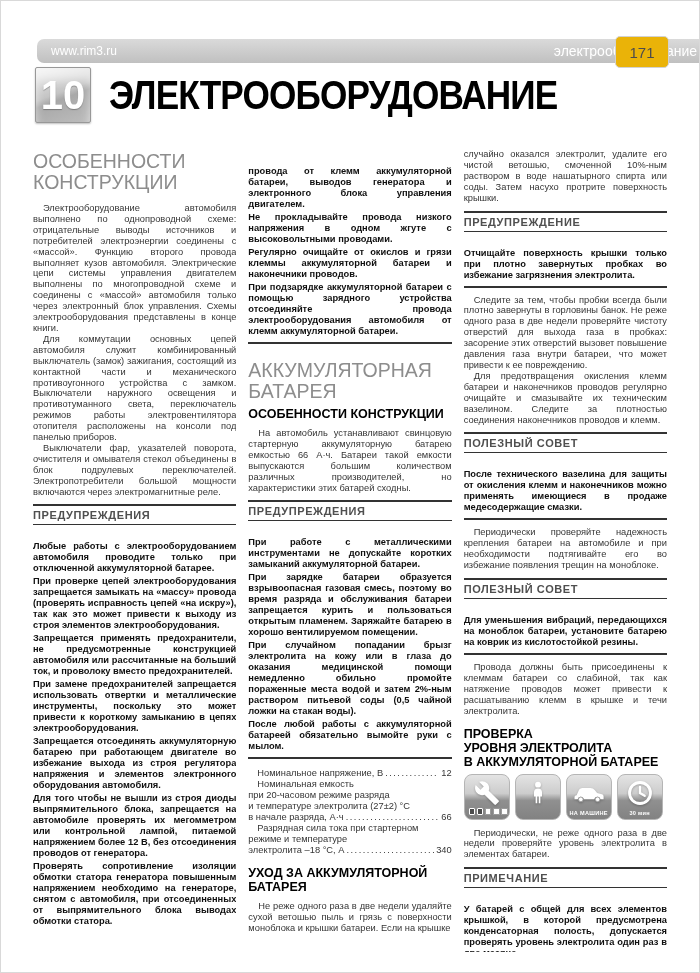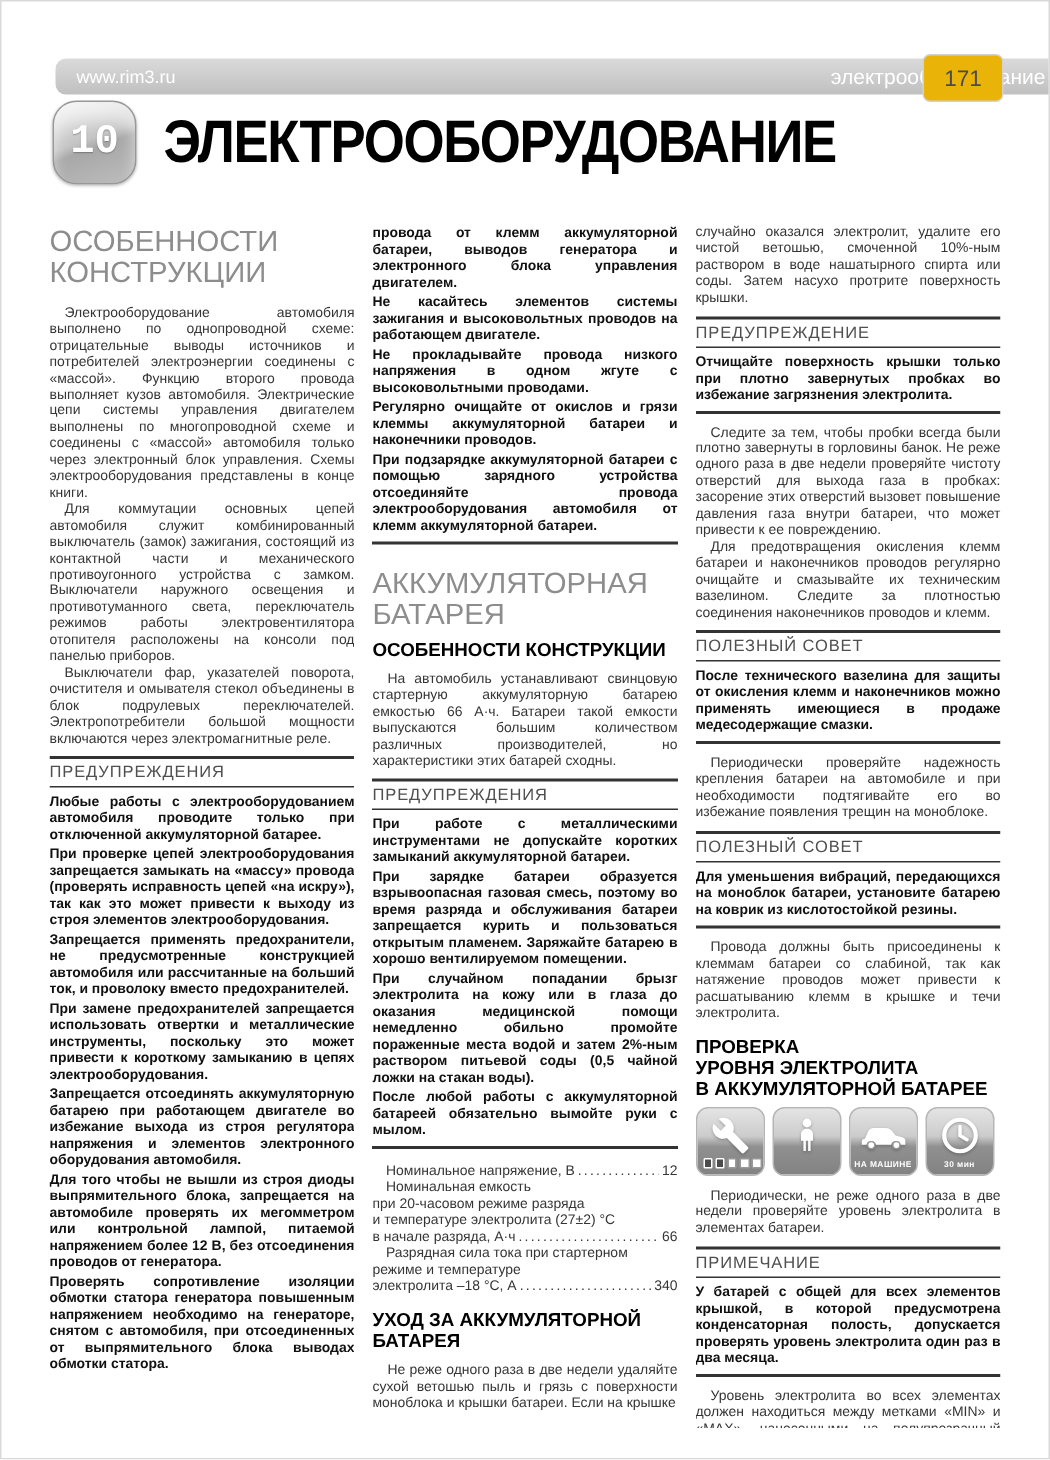--- a/index.html
+++ b/index.html
@@ -25,48 +25,47 @@
   .section{font-size:14px;}
   .page-num-box{
     position:absolute;top:35px;right:30px;width:52px;height:30px;border-radius:5px;
     background:#eab308;border:1px solid #d2d2d2;
     display:flex;align-items:center;justify-content:center;
     font-size:15px;color:#4c4c4c;
   }
   
   .chapter{position:absolute;top:66px;left:34px;display:flex;align-items:center;gap:18px;}
   .chapter-num{
-    width:54px;height:54px;border-radius:16px;color:#fff;
+    width:54px;height:54px;border-radius:2px;color:#fff;
     background:linear-gradient(160deg,#ededed 0%,#c4c4c4 45%,#a8a8a8 55%,#bdbdbd 100%);
     border:1px solid #989898;box-shadow:inset 0 12px 10px rgba(255,255,255,.55),0 1px 2px rgba(0,0,0,.25);
-    font-size:27px;font-weight:bold;display:flex;align-items:center;justify-content:center;
+    font-size:40px;font-weight:bold;display:flex;align-items:center;justify-content:center;
     text-shadow:0 1px 1px rgba(0,0,0,.3);
-    font-family:Liberation Mono, monospace;
   }
   .page-title{
     font-size:40px;font-weight:bold;color:#000;white-space:nowrap;
     letter-spacing:-1px;transform:scaleX(.88);transform-origin:left center;
   }
   
   .cols{position:absolute;top:148px;left:32px;right:32px;bottom:20px;display:flex;gap:12px;}
   .col{flex:1;min-width:0;overflow:hidden;}
   .p{margin:0;font-size:9.3px;line-height:10.9px;text-align:justify;color:var(--text);text-indent:10px;}
   .p.noindent{text-indent:0;}
   .h-gray{font-size:19.5px;line-height:21px;color:var(--gray-head);font-weight:normal;margin:2px 0 10px;}
   .h-gray.mt{margin-top:16px;margin-bottom:5px;}
   .h-black{font-size:12.5px;line-height:14px;font-weight:bold;color:#000;margin:3px 0 7px;}
   .h-black.care{margin-top:10px;}
   .h-black.check{margin-top:10px;margin-bottom:4px;}
   
   .rulebox{border-top:2px solid var(--rule);border-bottom:2.5px solid var(--rule);margin:7px 0;}
   .rulebox.no-bottom{border-bottom:none;margin-bottom:0;}
-  .rulebox.cont{border-top:none;margin-top:0;padding-top:1px;}
+  .rulebox.cont{border-top:none;margin-top:16px;padding-top:1px;}
   .box-title{
-    font-size:11px;font-weight:normal;color:#4f4f4f;letter-spacing:.6px;
-    padding:3px 0;border-bottom:1.5px solid var(--rule);margin-bottom:4px;
+    font-size:11px;font-weight:bold;color:#4f4f4f;letter-spacing:.6px;
+    padding:3px 0;border-bottom:1.5px solid var(--rule);margin-bottom:16px;
   }
   .warn-item{
     font-size:9.3px;line-height:11px;font-weight:bold;color:var(--bold-text);
     text-align:justify;margin-bottom:2px;
   }
   .rulebox .warn-item:last-child{margin-bottom:5px;}
   
   .spec{margin:9px 0 2px;font-size:9.3px;line-height:11px;color:var(--text);}
   .spec-title{text-align:center;font-weight:bold;color:#000;font-size:9.5px;line-height:11.5px;margin-bottom:3px;}
   .spec-item > :first-child{padding-left:9px;}
@@ -122,21 +121,20 @@
         <div class="warn-item">Запрещается отсоединять аккумуляторную батарею при работающем двигателе во избежание выхода из строя регулятора напряжения и элементов электронного оборудования автомобиля.</div>
         <div class="warn-item">Для того чтобы не вышли из строя диоды выпрямительного блока, запрещается на автомобиле проверять их мегомметром или контрольной лампой, питаемой напряжением более 12 В, без отсоединения проводов от генератора.</div>
         <div class="warn-item">Проверять сопротивление изоляции обмотки статора генератора повышенным напряжением необходимо на генераторе, снятом с автомобиля, при отсоединенных от выпрямительного блока выводах обмотки статора.</div>
 
       </div>
     </div>
 
     <div class="col">
       <div class="rulebox cont">
         <div class="warn-item">провода от клемм аккумуляторной батареи, выводов генератора и электронного блока управления двигателем.</div>
-        <div class="warn-item">Не касайтесь элементов системы зажигания и высоковольтных проводов на работающем двигателе.</div>
         <div class="warn-item">Не прокладывайте провода низкого напряжения в одном жгуте с высоковольтными проводами.</div>
         <div class="warn-item">Регулярно очищайте от окислов и грязи клеммы аккумуляторной батареи и наконечники проводов.</div>
         <div class="warn-item">При подзарядке аккумуляторной батареи с помощью зарядного устройства отсоединяйте провода электрооборудования автомобиля от клемм аккумуляторной батареи.</div>
       </div>
 
       <div class="h-gray mt">АККУМУЛЯТОРНАЯ БАТАРЕЯ</div>
       <div class="h-black">ОСОБЕННОСТИ КОНСТРУКЦИИ</div>
       <p class="p">На автомобиль устанавливают свинцовую стартерную аккумуляторную батарею емкостью 66 А·ч. Батареи такой емкости выпускаются большим количеством различных производителей, но характеристики этих батарей сходны.</p>
 
       <div class="rulebox">

